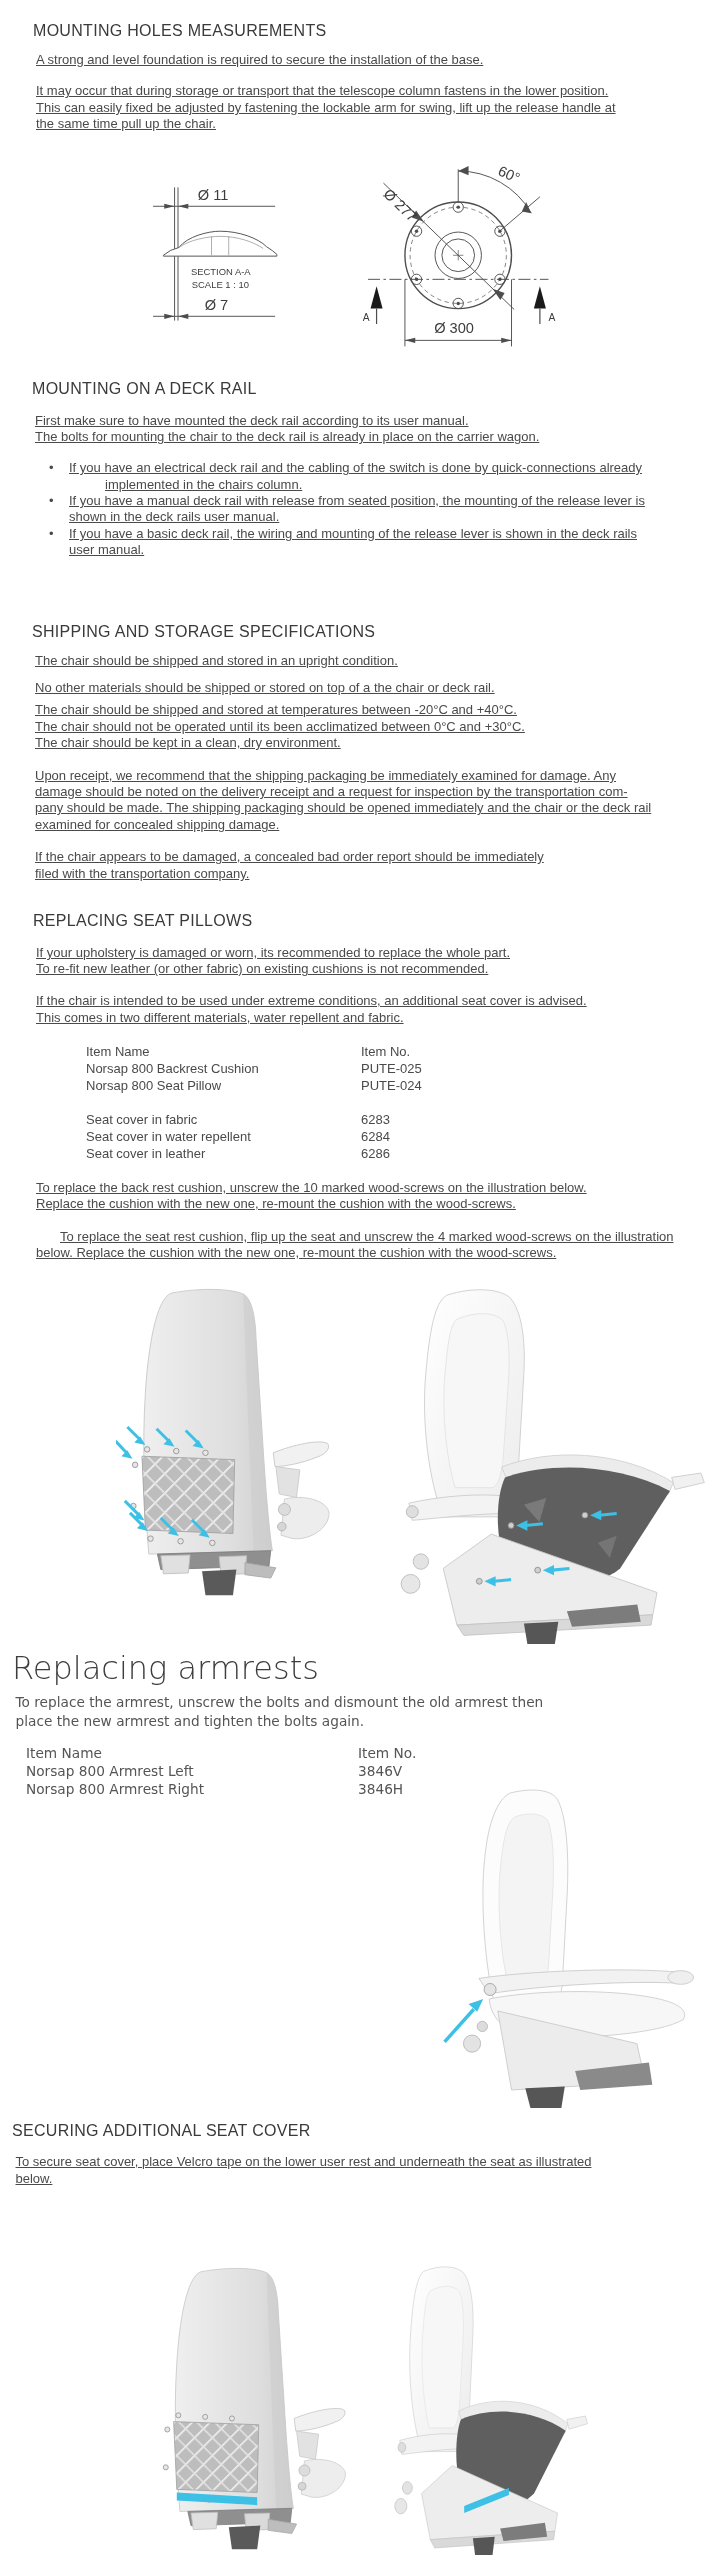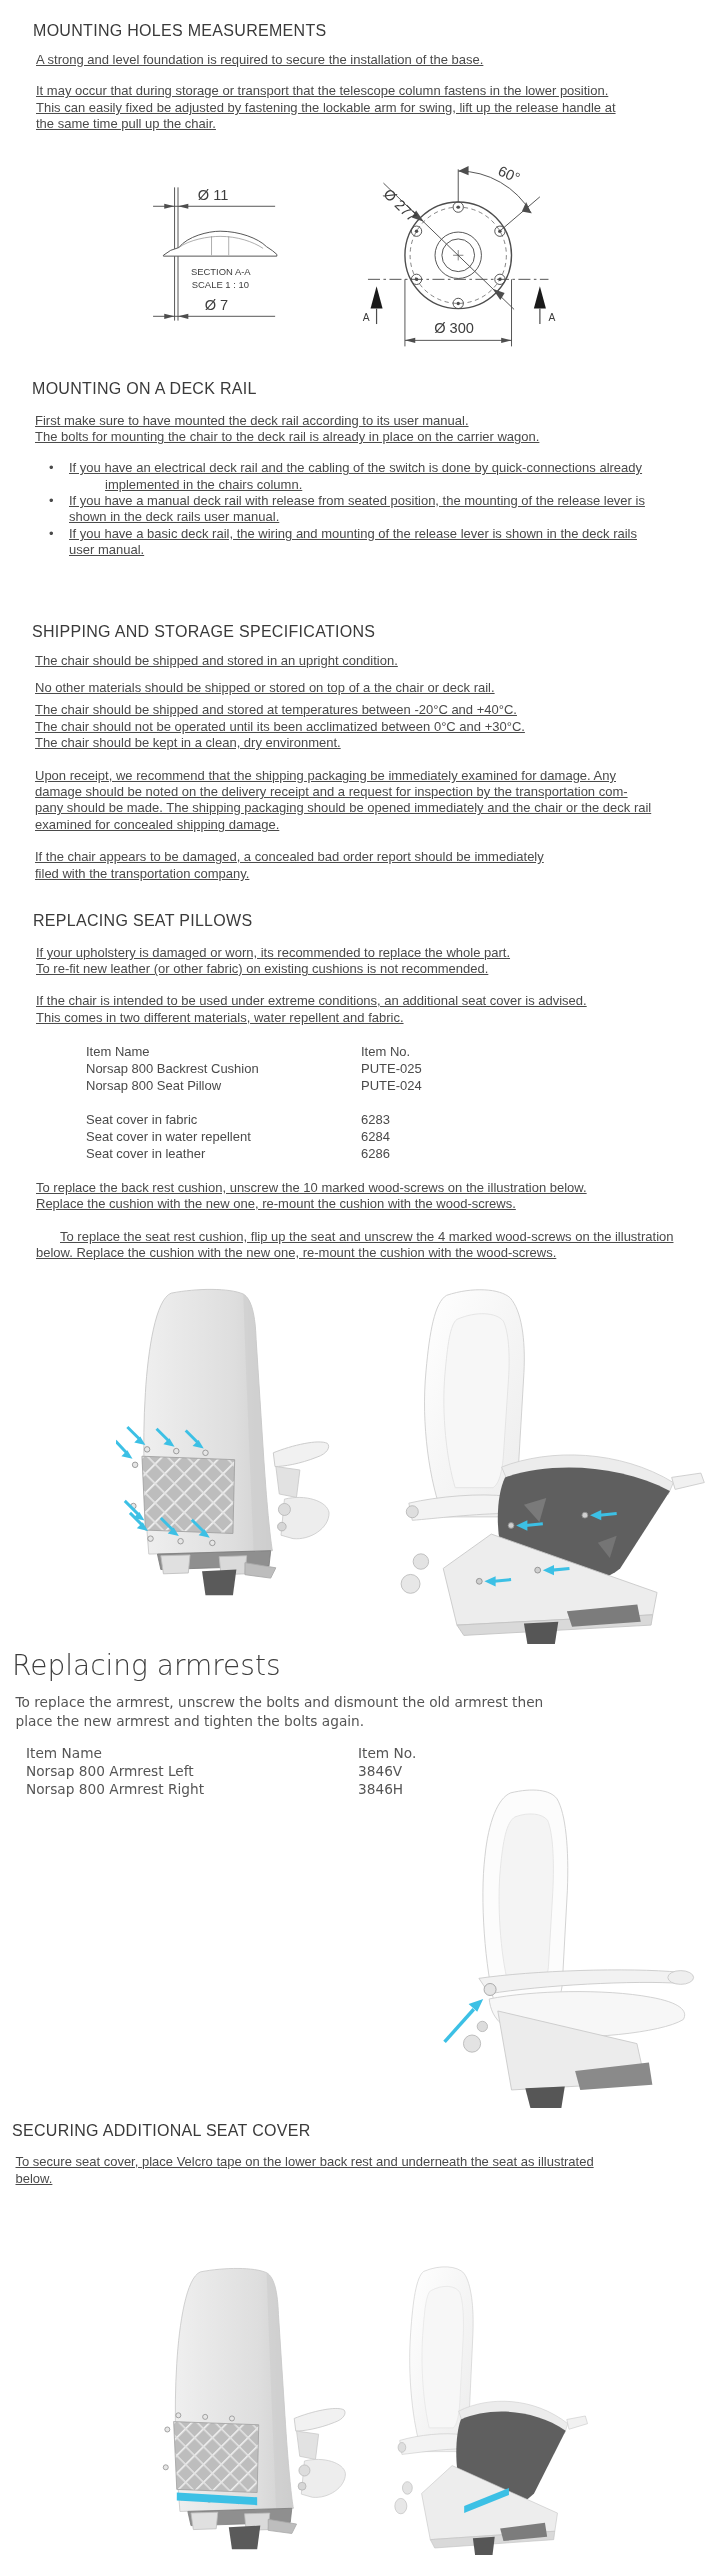--- a/index.html
+++ b/index.html
@@ -10,21 +10,21 @@
   .t{font-size:13px;color:#4a4a4a;white-space:nowrap;line-height:16.3px;text-decoration:underline;}
   .bullet-dot{font-size:13px;color:#4a4a4a;}
   .tbl{font-size:13px;color:#4a4a4a;}
   .tbl .row{position:relative;height:17px;white-space:nowrap;}
   .tbl .c2{position:absolute;top:0;white-space:nowrap;}
   .tbl .spacer{height:17px;}
   .s4tbl .c2{left:275px;}
   .s5tbl{font-size:13.7px;font-family:"DejaVu Sans",sans-serif;color:#555;}
   .s5tbl .row{height:18px;}
   .s5tbl .c2{left:332px;}
-  .h5{font-size:28px;font-weight:300;font-family:"DejaVu Sans",sans-serif;color:#3d3d3d;white-space:nowrap;}
+  .h5{font-size:32px;font-weight:300;font-family:"DejaVu Sans",sans-serif;color:#3d3d3d;white-space:nowrap;}
   .t5{font-size:13.7px;font-family:"DejaVu Sans",sans-serif;color:#555;white-space:nowrap;line-height:20px;}
   svg text{font-family:"Liberation Sans",sans-serif;}
 </style>
 </head>
 <body>
 
 <div class="page">
 
   <div class="abs h1" style="left:33px;top:22px;">MOUNTING HOLES MEASUREMENTS</div>
   <div class="abs t" style="left:36px;top:52px;">A strong and level foundation is required to secure the installation of the base.</div>
@@ -347,21 +347,21 @@
     <path d="M112,352 L158,350 L154,375 L118,375 Z" fill="#565656"></path>
     <path d="M170,332 L256,322 L260,348 L176,354 Z" fill="#8a8a8a"></path>
 
     <g stroke="#3cc0e5" stroke-width="4" fill="#3cc0e5">
       <line x1="18" y1="298" x2="52" y2="260"></line>
       <polygon points="63,248 56,263 46,254" stroke="none"></polygon>
     </g>
   </svg>
 
   <div class="abs h1" style="left:12px;top:2122px;">SECURING ADDITIONAL SEAT COVER</div>
-  <div class="abs t" style="left:15.5px;top:2154px;">To secure seat cover, place Velcro tape on the lower back rest and underneath the seat as illustrated</div>
+  <div class="abs t" style="left:15.5px;top:2154px;">To secure seat cover, place Velcro tape on the lower user rest and underneath the seat as illustrated</div>
   <div class="abs t" style="left:15.5px;top:2171px;">below.</div>
 
   <svg class="abs" style="left:150px;top:2263px;" width="197" height="292" viewBox="0 0 250 360">
     <path d="M183,192 C205,183 236,176 246,181 C250,185 246,193 234,197 C214,205 195,208 185,208 Z" fill="#f1f1f1" stroke="#c4c4c4"></path>
     <path d="M186,208 L214,212 L210,244 L190,240 Z" fill="#e2e2e2" stroke="#c9c9c9"></path>
     <path d="M196,246 C220,240 246,248 248,262 C248,280 226,294 206,292 L192,288 Z" fill="#ededed" stroke="#cccccc"></path>
     <circle cx="196" cy="258" r="7" fill="#dcdcdc" stroke="#b7b7b7"></circle>
     <circle cx="193" cy="278" r="5" fill="#d6d6d6" stroke="#b2b2b2"></circle>
     <path d="M64,6 C95,0 132,0 148,7 C158,13 162,32 163,60 L172,200 C176,260 180,296 182,306 L38,310 C33,252 30,182 34,122 C37,72 46,13 64,6 Z" fill="url(#gA)" stroke="#c6c6c6"></path>
     <path d="M148,7 C158,13 162,32 163,60 L172,200 C176,260 180,296 182,306 L160,306 C158,250 152,120 148,7 Z" fill="#cccccc" opacity="0.55"></path>

